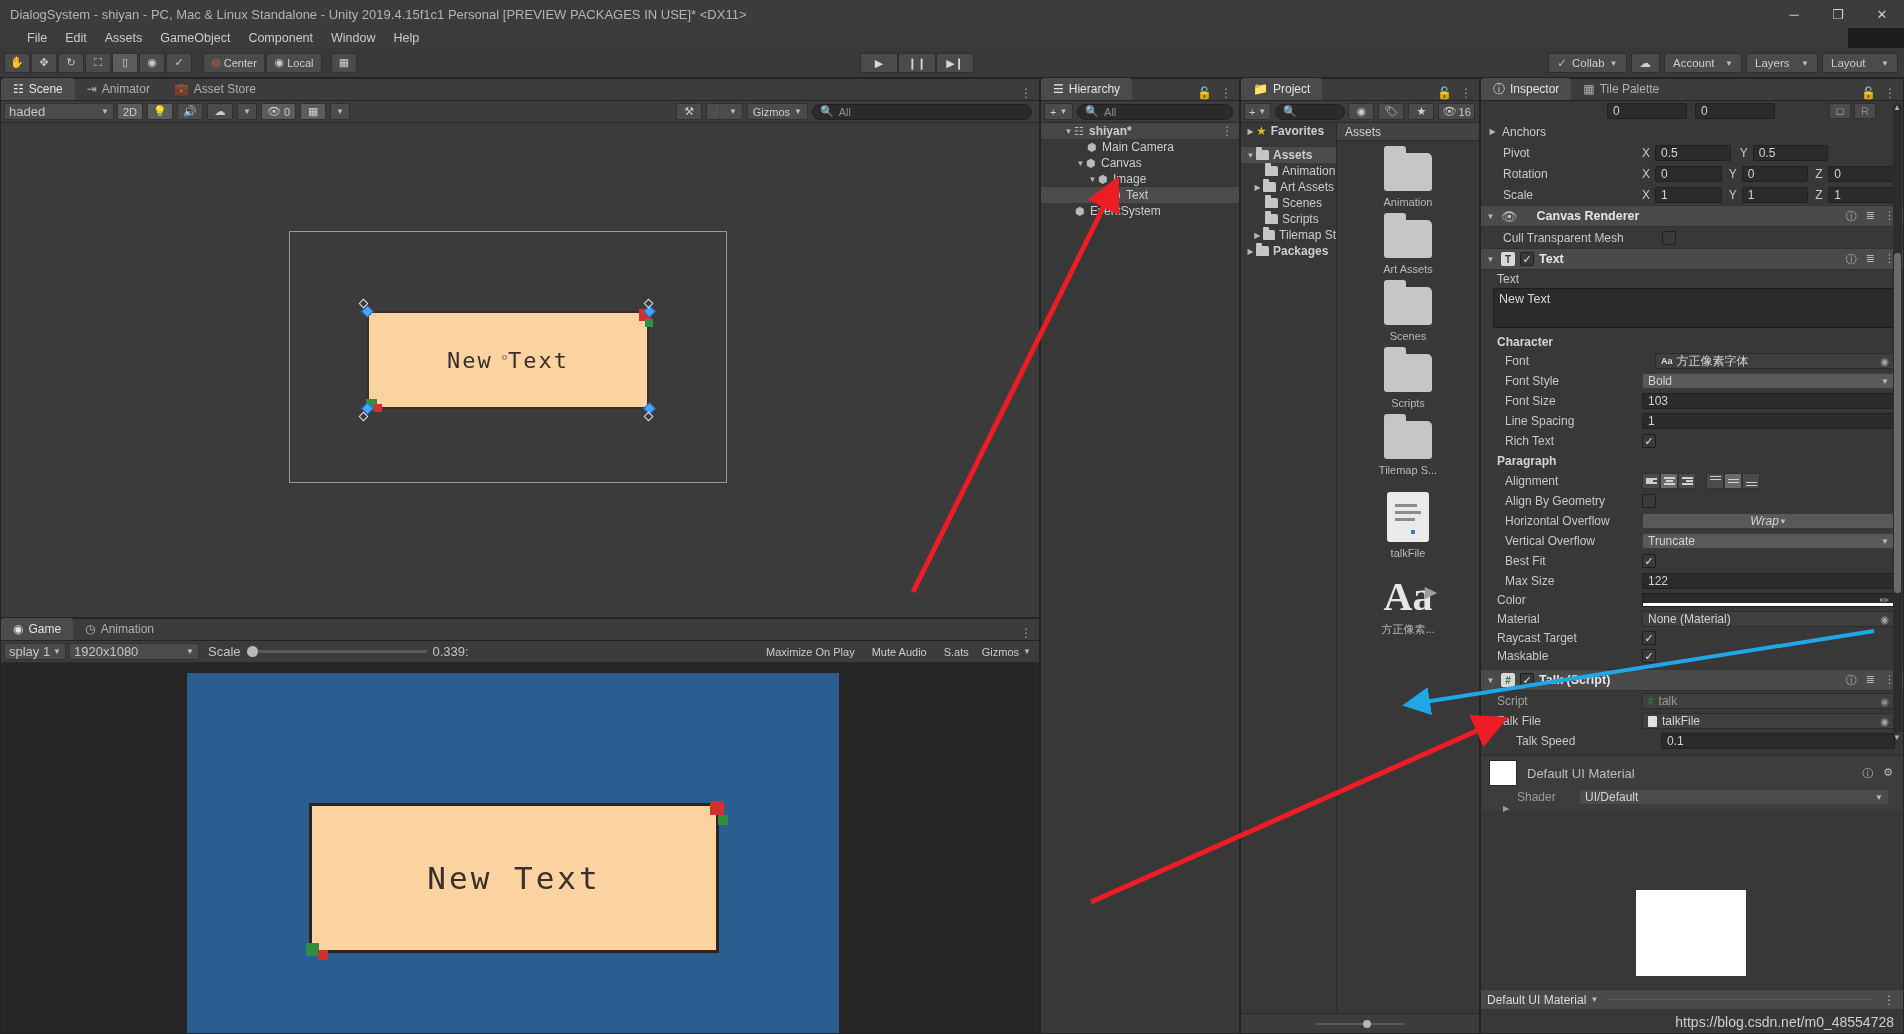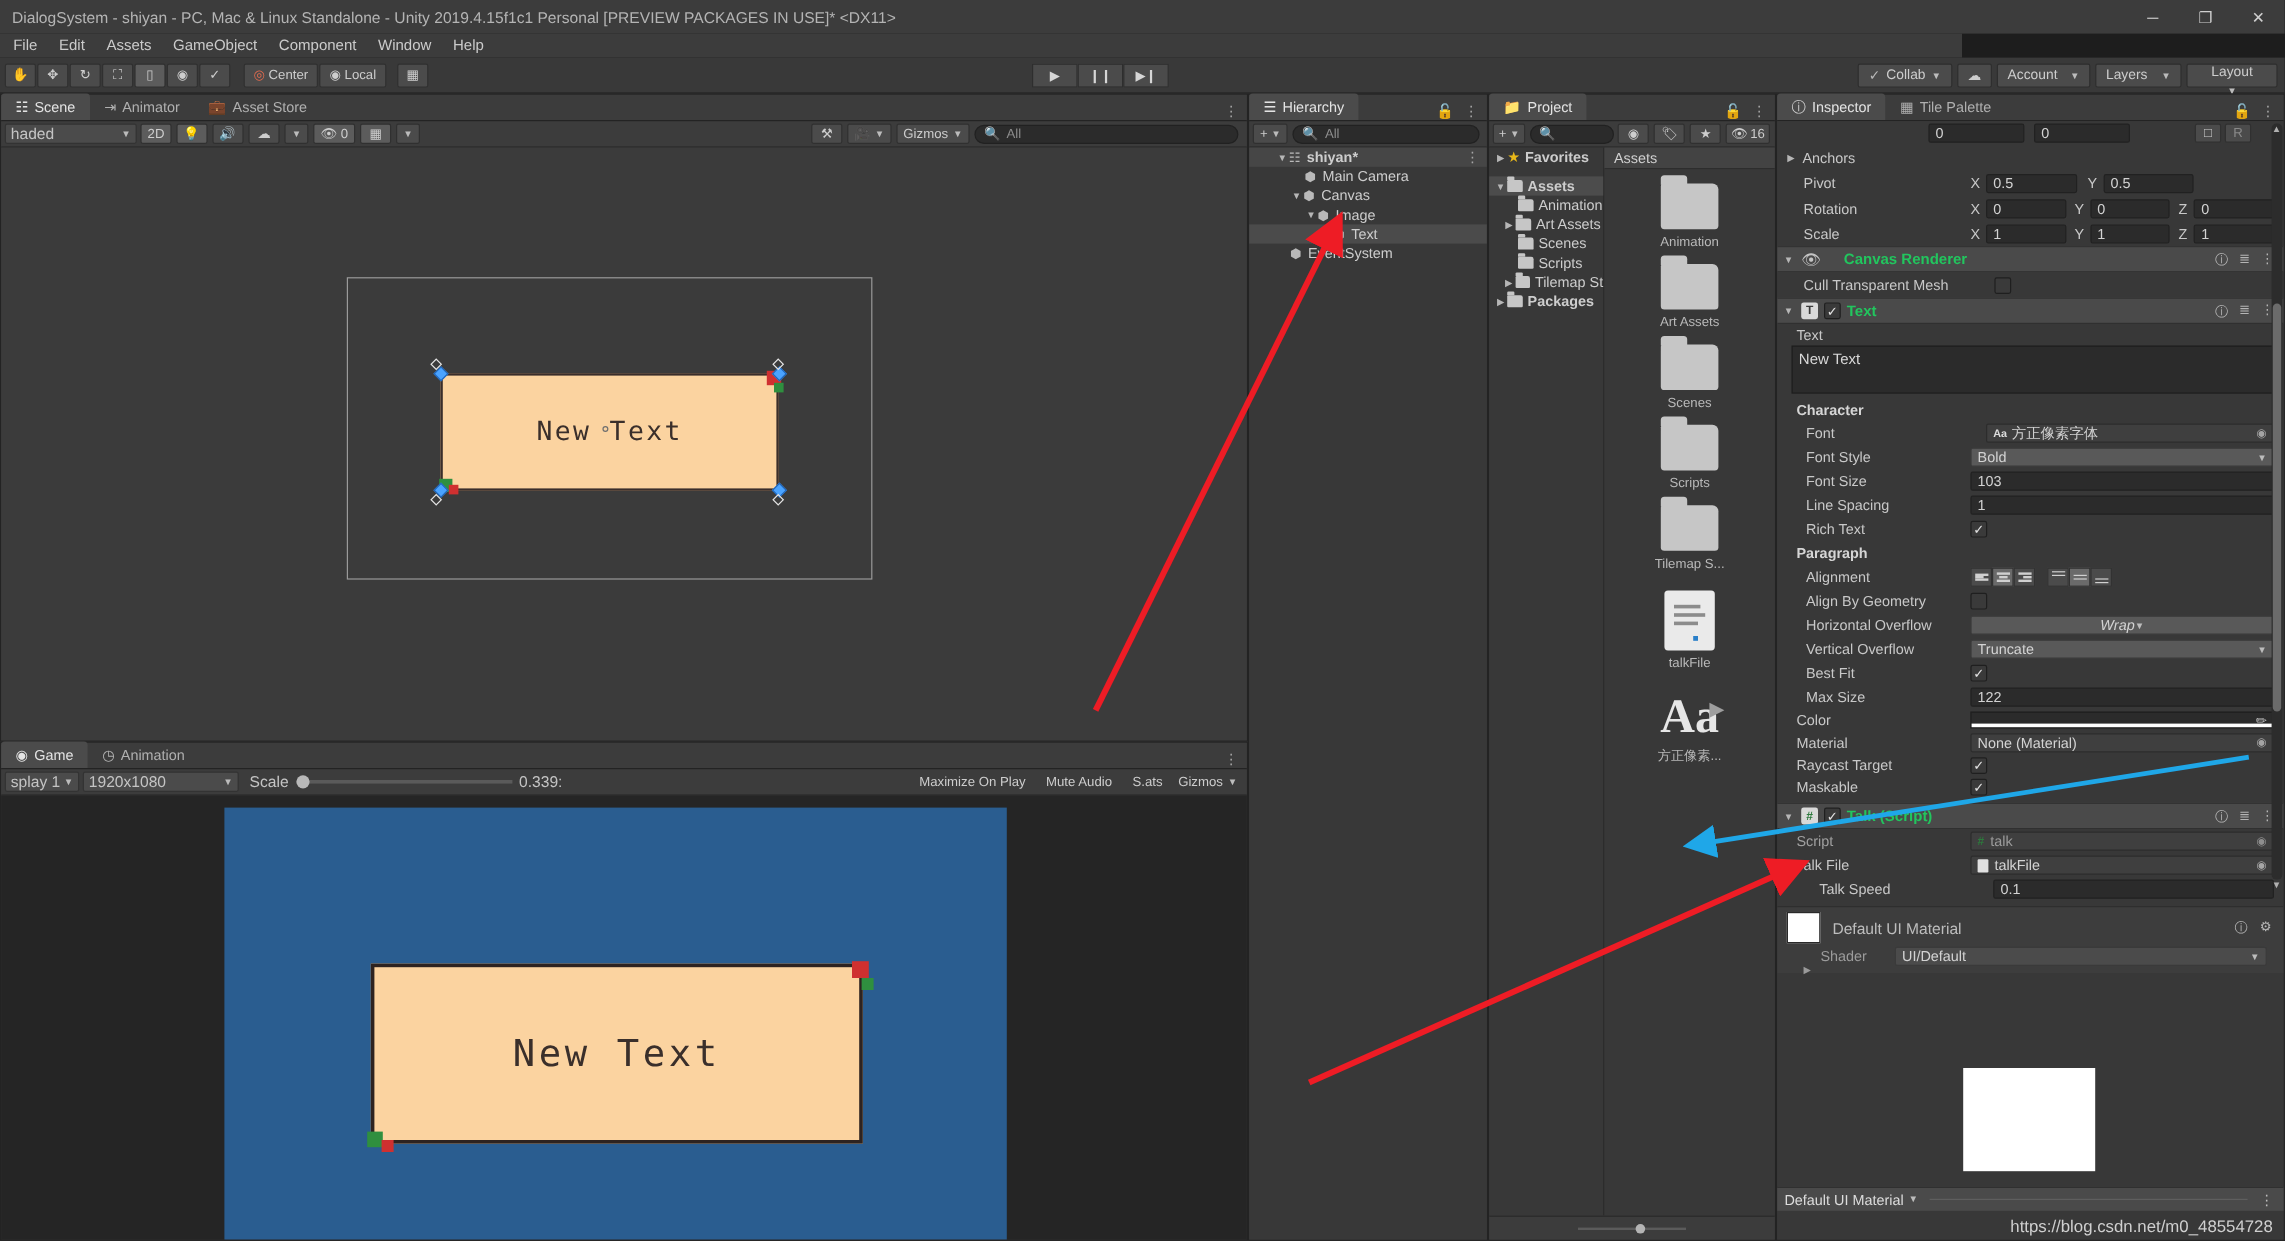--- a/index.html
+++ b/index.html
@@ -17,22 +17,22 @@
     left:0; top:0; width:1904px; height:28px;
     background:#3c3c3c; display:flex; align-items:center;
   }
   #titlebar .ttl{ margin-left:10px; color:#b4b4b4; font-size:13px; white-space:nowrap; }
   .winbtns{ margin-left:auto; display:flex; height:28px; }
   .winbtn{ width:44px; height:28px; display:flex; align-items:center; justify-content:center;
            color:#cfcfcf; font-size:13px; }
 
   
   #menubar{
-    left:0; top:28px; width:1635px; height:20px;
-    background:#3c3c3c; display:flex; align-items:center; padding-left:2px;
+    left:0; top:28px; width:1848px; height:20px;
+    background:#3c3c3c; display:flex; align-items:center; padding-left:18px;
   }
   #menubar .mi{ padding:0 9px; line-height:20px; font-size:12.5px; color:#cbcbcb; }
 
   
   #toolbar{
     left:0; top:48px; width:1904px; height:30px;
     background:#393939; border-bottom:1px solid #232323;
     display:flex; align-items:center;
   }
   .tbtn{
@@ -128,21 +128,21 @@
   .ilbl.dim{ color:#a0a0a0; }
   .ifield{ flex:1; height:16px; background:#2b2b2b; border:1px solid #212121; border-radius:2px;
            display:flex; align-items:center; padding:0 5px; font-size:12px; color:#d3d3d3;
            margin-right:8px; white-space:nowrap; overflow:hidden; }
   .ifield.popup{ background:#595959; border-color:#3a3a3a; }
   .ifield.obj{ background:#3f3f3f; border-color:#2c2c2c; justify-content:space-between; }
   .chk{ width:14px; height:14px; background:#3a3a3a; border:1px solid #1f1f1f; border-radius:2px;
         display:flex; align-items:center; justify-content:center; color:#e2e2e2; font-size:11px; }
   .compheader{ height:22px; background:#4a4a4a; display:flex; align-items:center;
                padding-left:4px; gap:5px; border-top:1px solid #333; border-bottom:1px solid #303030; }
-  .compheader .nm{ font-weight:bold; font-size:12.5px; color:#22c55e; }
+  .compheader .nm{ font-weight:bold; font-size:12.5px; color:#e5e5e5; }
   .hdricons{ margin-left:auto; display:flex; gap:9px; padding-right:8px; color:#b5b5b5; font-size:11px; }
   .xyz{ display:flex; align-items:center; gap:3px; flex:1; margin-right:8px; }
   .xyz .ax{ width:10px; font-size:12px; color:#c8c8c8; }
   .xyz .ifield{ margin-right:0; }
   .alignbtns{ display:flex; gap:0; }
   .abtn{ width:18px; height:16px; background:#4b4b4b; border:1px solid #323232;
          display:flex; align-items:center; justify-content:center; }
   .abtn.on{ background:#6a6a6a; }
   .abar{ width:11px; height:1.5px; background:#d0d0d0; margin:0.7px 0; }
   .colorfield{ flex:1; height:14px; background:#2b2b2b; margin-right:8px; position:relative;
@@ -220,21 +220,21 @@
       <span>☁</span>
     </div>
     <div class="rbtn" style="min-width:78px;justify-content:space-between;">
       <span>Account</span>
       <span class="caret">▼</span>
     </div>
     <div class="rbtn" style="min-width:72px;justify-content:space-between;">
       <span>Layers</span>
       <span class="caret">▼</span>
     </div>
-    <div class="rbtn" style="min-width:76px;justify-content:space-between;flex-direction:column;">
+    <div class="rbtn" style="min-width:76px;justify-content:space-between;">
       <span>Layout</span>
       <span class="caret">▼</span>
     </div>
   </div>
 </div>
 
 <div id="sceneview" class="abs panel">
   <div class="tabstrip">
     <div class="tab active">
       <span>☷</span>

